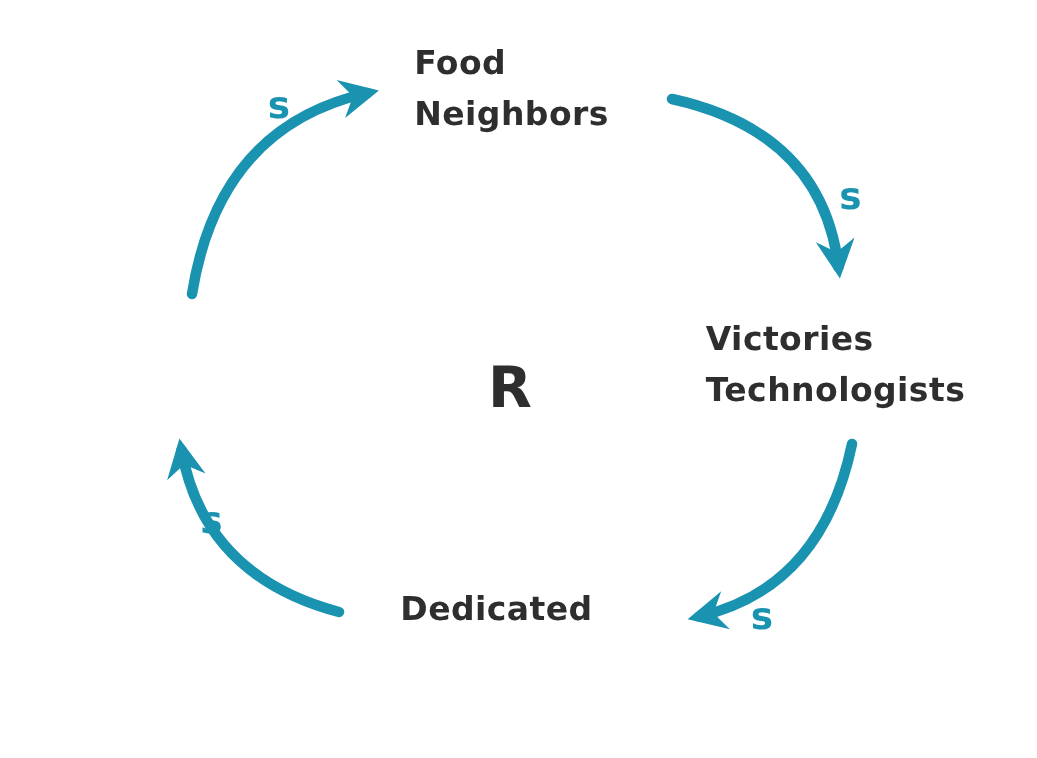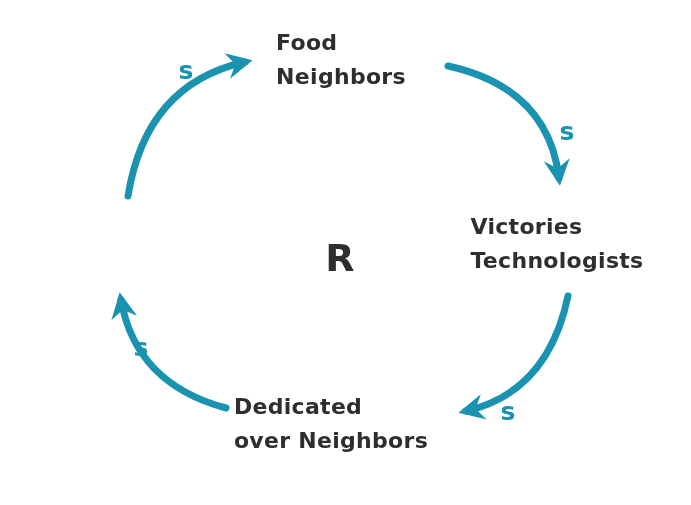--- a/index.html
+++ b/index.html
@@ -88,21 +88,20 @@
     <span>Neighbors</span>
   </div>
 
   <div class="node" style="left:557px; top:210px">
     <span>Victories</span>
     <span>Technologists</span>
   </div>
 
   <div class="node" style="left:331px; top:390px">
     <span>Dedicated</span>
-    <span>over Neighbors</span>
   </div>
 
   <div class="node" style="left:154px; top:204px">
   </div>
 
   <div class="loop-label" style="left:340px; top:258px">R</div>
 
   <span class="polarity" style="left:186px; top:70px">s</span>
 
   <span class="polarity" style="left:567px; top:131px">s</span>

